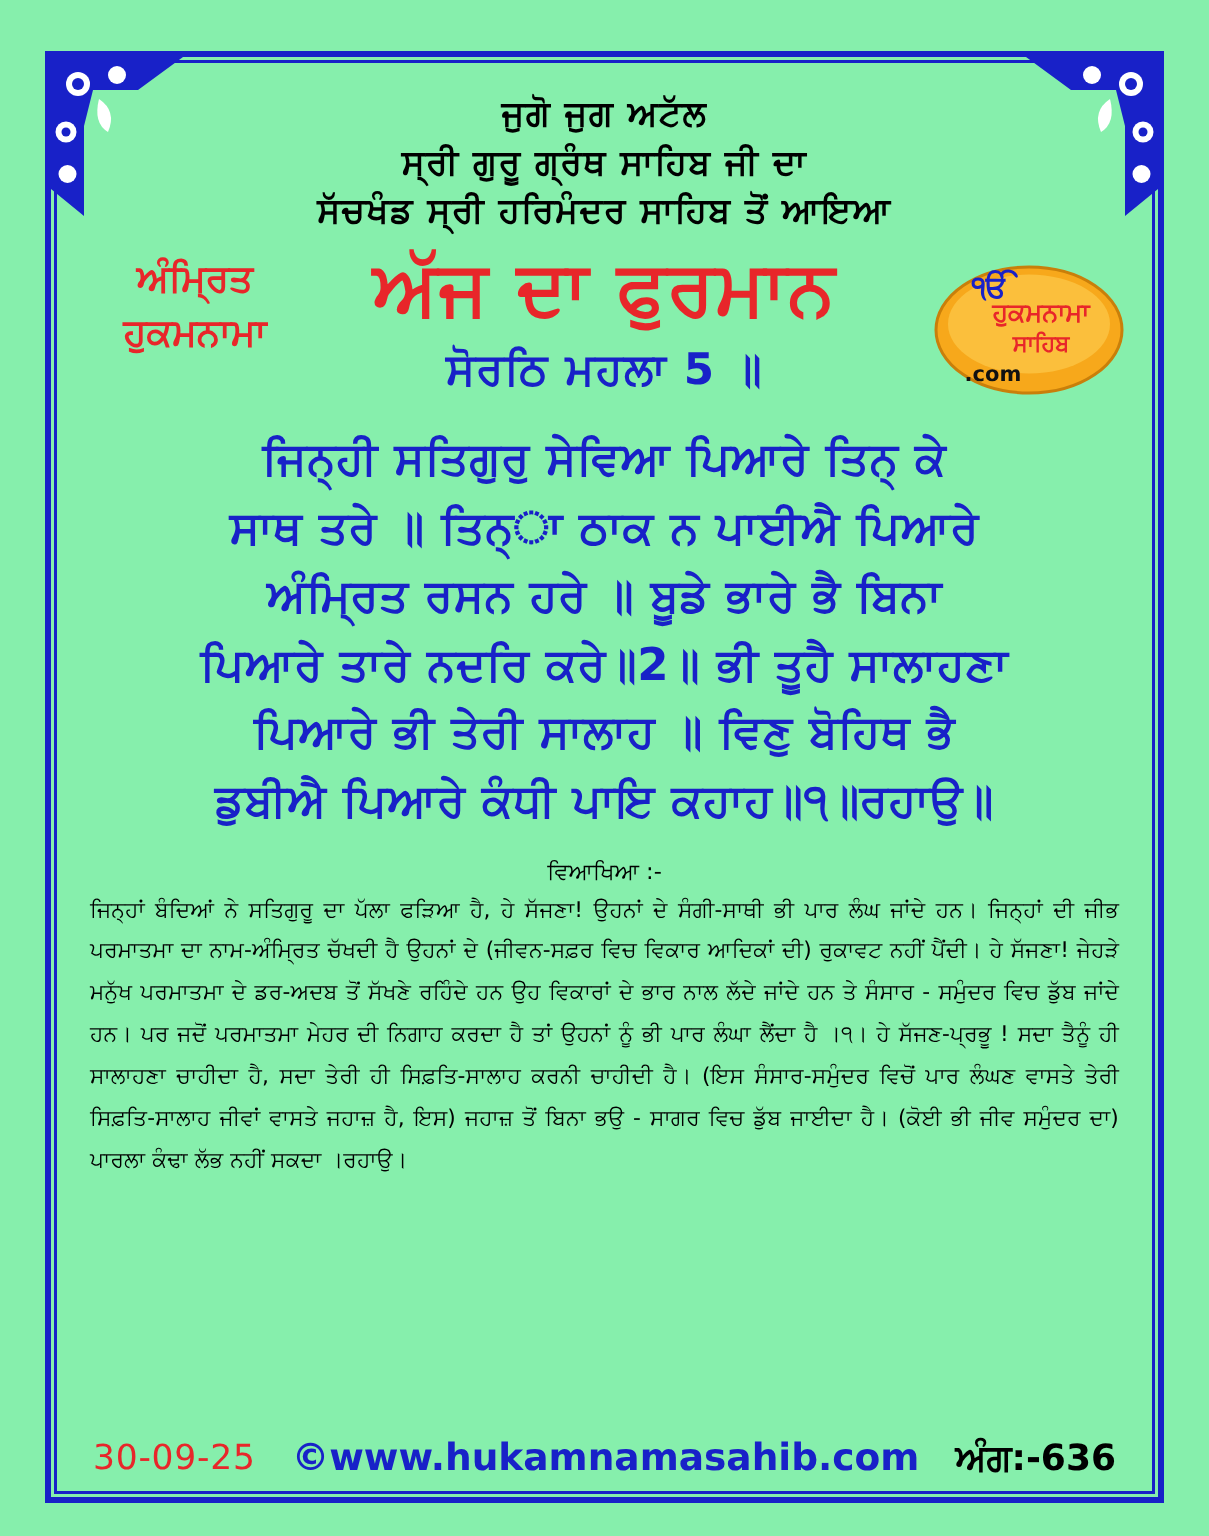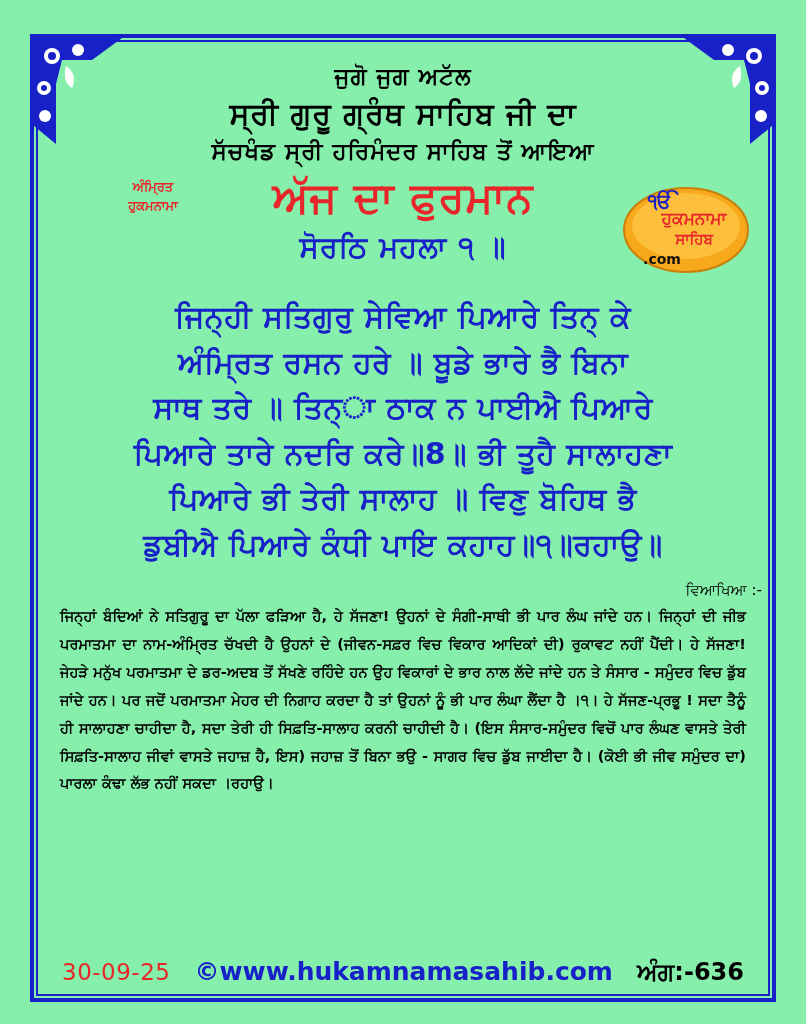--- a/index.html
+++ b/index.html
@@ -65,51 +65,51 @@
     text-align: center;
     padding-top: 14px;
   }
   .header-line {
     color: #000000;
     font-weight: bold;
     letter-spacing: 1px;
     line-height: 1.42;
   }
   .header-line.l1 { font-size: 23px; }
-  .header-line.l2 { font-size: 30px; }
+  .header-line.l2 { font-size: 23px; }
   .header-line.l3 { font-size: 23px; text-align: center; }
 
   
   .title-row {
     position: relative;
     height: 118px;
     margin-top: 6px;
   }
   .amrit-badge {
     position: absolute;
-    left: 34px;
+    left: 11px;
     top: 4px;
     width: 150px;
     text-align: center;
     color: #e8262a;
     font-weight: bold;
-    font-size: 13px;
+    font-size: 25px;
     line-height: 1.45;
   }
   .main-title-wrap {
     position: absolute;
     left: 165px;
     right: 165px;
     top: 0;
     text-align: center;
   }
   .main-title {
     color: #e8262a;
     font-weight: bold;
-    font-size: 42px;
+    font-size: 50px;
     letter-spacing: 1px;
     line-height: 1.15;
   }
   .sub-title {
     color: #1821c8;
     font-weight: bold;
     font-size: 29px;
     margin-top: 8px;
     letter-spacing: 1px;
   }
@@ -130,35 +130,35 @@
     font-weight: bold;
     font-size: 30px;
     line-height: 1.52;
     letter-spacing: 0.5px;
     padding: 0 6px;
   }
   .shabad .ln { white-space: nowrap; }
 
   
   .viakhia-label {
-    text-align: right;
+    text-align: center;
     color: #000000;
     font-size: 15px;
     margin-top: 14px;
     margin-bottom: 4px;
   }
   .viakhia {
     color: #000000;
     font-size: 14.5px;
     line-height: 1.92;
     text-align: justify;
     padding: 0 16px;
     letter-spacing: 0.1px;
   }
-  .viakhia p { margin: 0; font-weight: bold; }
+  .viakhia p { margin: 0; }
 
   
   .footer {
     position: absolute;
     left: 18px;
     right: 18px;
     bottom: 6px;
     display: flex;
     align-items: center;
     justify-content: space-between;
@@ -234,40 +234,40 @@
 
     <div class="title-row">
 
       <div class="amrit-badge">
         <div>ਅੰਮ੍ਰਿਤ</div>
         <div>ਹੁਕਮਨਾਮਾ</div>
       </div>
 
       <div class="main-title-wrap">
         <div class="main-title">ਅੱਜ ਦਾ ਫੁਰਮਾਨ</div>
-        <div class="sub-title">ਸੋਰਠਿ ਮਹਲਾ ੧ ॥</div>
+        <div class="sub-title">ਸੋਰਠਿ ਮਹਲਾ 5 ॥</div>
       </div>
 
       <div class="logo">
         <svg viewBox="0 0 132 108">
           <ellipse cx="66" cy="56" rx="62" ry="42" fill="#f7a81b" stroke="#c97f0a" stroke-width="2"></ellipse>
           <ellipse cx="66" cy="52" rx="54" ry="33" fill="#fbbf3c"></ellipse>
           <text x="40" y="34" font-family="'DejaVu Sans',sans-serif" font-size="20" font-weight="bold" fill="#1821c8" text-anchor="middle">ੴ</text>
           <text x="74" y="50" font-family="'DejaVu Sans',sans-serif" font-size="17" font-weight="bold" fill="#e8262a" text-anchor="middle">ਹੁਕਮਨਾਮਾ</text>
           <text x="74" y="70" font-family="'DejaVu Sans',sans-serif" font-size="15" font-weight="bold" fill="#e8262a" text-anchor="middle">ਸਾਹਿਬ</text>
           <text x="42" y="90" font-family="'DejaVu Sans',sans-serif" font-size="14" font-weight="bold" fill="#111111" text-anchor="middle">.com</text>
         </svg>
       </div>
     </div>
 
     <div class="shabad">
       <div class="ln">ਜਿਨ੍ਹੀ ਸਤਿਗੁਰੁ ਸੇਵਿਆ ਪਿਆਰੇ ਤਿਨ੍ ਕੇ</div>
+      <div class="ln">ਸਾਥ ਤਰੇ ॥ ਤਿਨ੍ਾ ਠਾਕ ਨ ਪਾਈਐ ਪਿਆਰੇ</div>
       <div class="ln">ਅੰਮ੍ਰਿਤ ਰਸਨ ਹਰੇ ॥ ਬੂਡੇ ਭਾਰੇ ਭੈ ਬਿਨਾ</div>
-      <div class="ln">ਸਾਥ ਤਰੇ ॥ ਤਿਨ੍ਾ ਠਾਕ ਨ ਪਾਈਐ ਪਿਆਰੇ</div>
-      <div class="ln">ਪਿਆਰੇ ਤਾਰੇ ਨਦਰਿ ਕਰੇ॥8॥ ਭੀ ਤੂਹੈ ਸਾਲਾਹਣਾ</div>
+      <div class="ln">ਪਿਆਰੇ ਤਾਰੇ ਨਦਰਿ ਕਰੇ॥2॥ ਭੀ ਤੂਹੈ ਸਾਲਾਹਣਾ</div>
       <div class="ln">ਪਿਆਰੇ ਭੀ ਤੇਰੀ ਸਾਲਾਹ ॥ ਵਿਣੁ ਬੋਹਿਥ ਭੈ</div>
       <div class="ln">ਡੁਬੀਐ ਪਿਆਰੇ ਕੰਧੀ ਪਾਇ ਕਹਾਹ॥੧॥ਰਹਾਉ॥</div>
     </div>
 
     <div class="viakhia-label">ਵਿਆਖਿਆ :-</div>
     <div class="viakhia">
       <p>ਜਿਨ੍ਹਾਂ ਬੰਦਿਆਂ ਨੇ ਸਤਿਗੁਰੂ ਦਾ ਪੱਲਾ ਫੜਿਆ ਹੈ, ਹੇ ਸੱਜਣਾ! ਉਹਨਾਂ ਦੇ ਸੰਗੀ-ਸਾਥੀ ਭੀ ਪਾਰ ਲੰਘ ਜਾਂਦੇ ਹਨ। ਜਿਨ੍ਹਾਂ ਦੀ ਜੀਭ ਪਰਮਾਤਮਾ ਦਾ ਨਾਮ-ਅੰਮ੍ਰਿਤ ਚੱਖਦੀ ਹੈ ਉਹਨਾਂ ਦੇ (ਜੀਵਨ-ਸਫ਼ਰ ਵਿਚ ਵਿਕਾਰ ਆਦਿਕਾਂ ਦੀ) ਰੁਕਾਵਟ ਨਹੀਂ ਪੈਂਦੀ। ਹੇ ਸੱਜਣਾ! ਜੇਹੜੇ ਮਨੁੱਖ ਪਰਮਾਤਮਾ ਦੇ ਡਰ-ਅਦਬ ਤੋਂ ਸੱਖਣੇ ਰਹਿੰਦੇ ਹਨ ਉਹ ਵਿਕਾਰਾਂ ਦੇ ਭਾਰ ਨਾਲ ਲੱਦੇ ਜਾਂਦੇ ਹਨ ਤੇ ਸੰਸਾਰ - ਸਮੁੰਦਰ ਵਿਚ ਡੁੱਬ ਜਾਂਦੇ ਹਨ। ਪਰ ਜਦੋਂ ਪਰਮਾਤਮਾ ਮੇਹਰ ਦੀ ਨਿਗਾਹ ਕਰਦਾ ਹੈ ਤਾਂ ਉਹਨਾਂ ਨੂੰ ਭੀ ਪਾਰ ਲੰਘਾ ਲੈਂਦਾ ਹੈ ।੧। ਹੇ ਸੱਜਣ-ਪ੍ਰਭੂ ! ਸਦਾ ਤੈਨੂੰ ਹੀ ਸਾਲਾਹਣਾ ਚਾਹੀਦਾ ਹੈ, ਸਦਾ ਤੇਰੀ ਹੀ ਸਿਫ਼ਤਿ-ਸਾਲਾਹ ਕਰਨੀ ਚਾਹੀਦੀ ਹੈ। (ਇਸ ਸੰਸਾਰ-ਸਮੁੰਦਰ ਵਿਚੋਂ ਪਾਰ ਲੰਘਣ ਵਾਸਤੇ ਤੇਰੀ ਸਿਫ਼ਤਿ-ਸਾਲਾਹ ਜੀਵਾਂ ਵਾਸਤੇ ਜਹਾਜ਼ ਹੈ, ਇਸ) ਜਹਾਜ਼ ਤੋਂ ਬਿਨਾ ਭਉ - ਸਾਗਰ ਵਿਚ ਡੁੱਬ ਜਾਈਦਾ ਹੈ। (ਕੋਈ ਭੀ ਜੀਵ ਸਮੁੰਦਰ ਦਾ) ਪਾਰਲਾ ਕੰਢਾ ਲੱਭ ਨਹੀਂ ਸਕਦਾ ।ਰਹਾਉ।</p>
     </div>
 
     <div class="footer">

